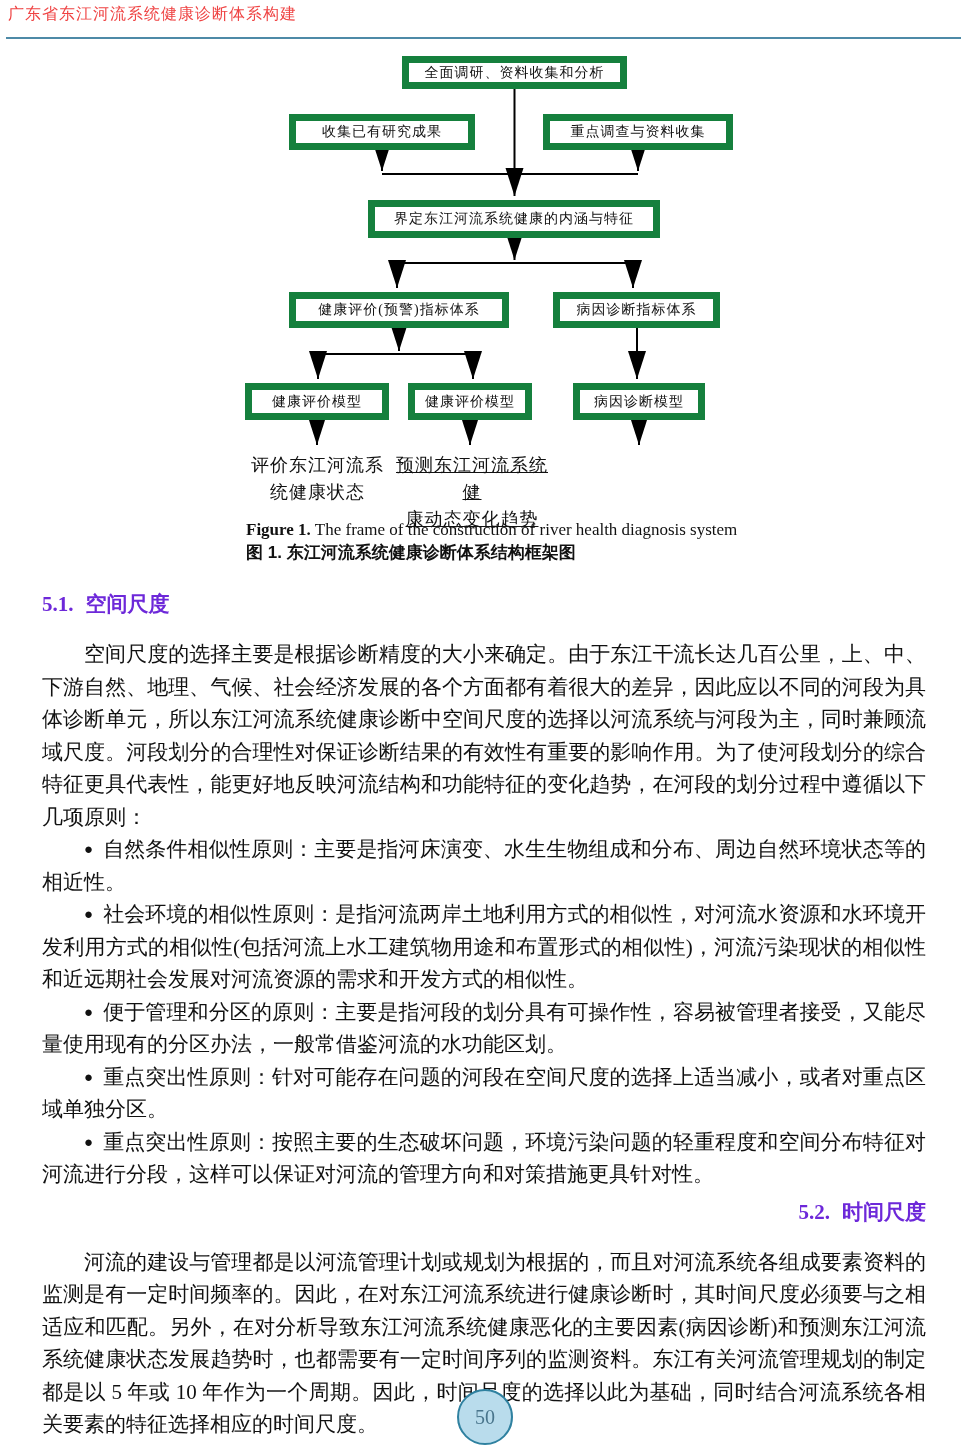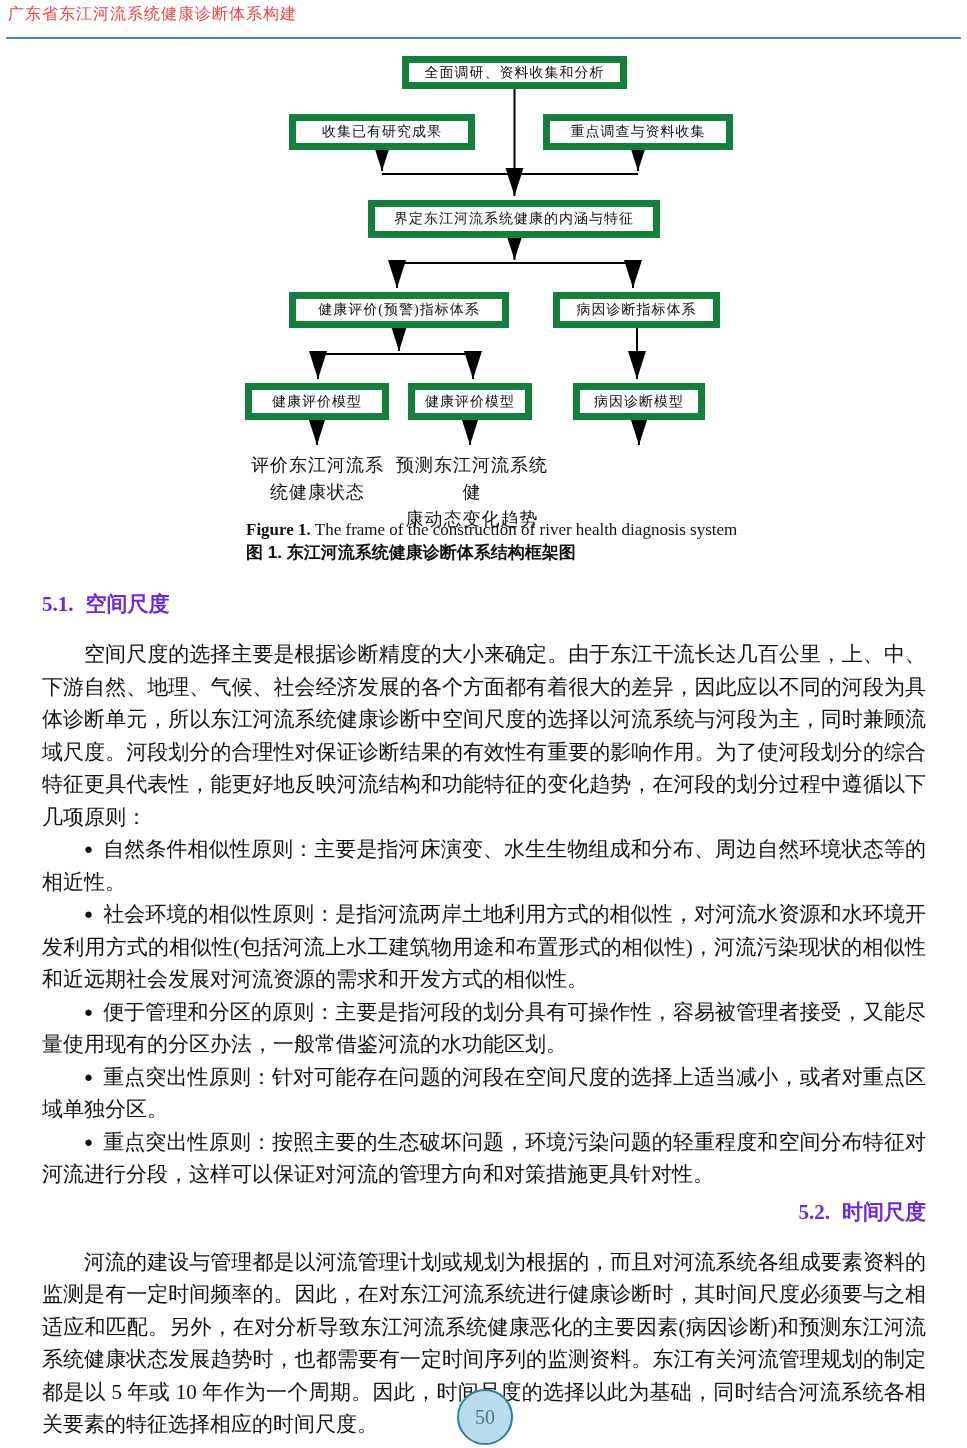--- a/index.html
+++ b/index.html
@@ -83,21 +83,21 @@
     <div class="node" style="left:289px;top:292px;width:220px;height:36px;text-align:right;">健康评价(预警)指标体系</div>
     <div class="node" style="left:553px;top:292px;width:167px;height:36px;">病因诊断指标体系</div>
     <div class="node" style="left:245px;top:383px;width:144px;height:37px;">健康评价模型</div>
     <div class="node" style="left:408px;top:383px;width:124px;height:37px;">健康评价模型</div>
     <div class="node" style="left:573px;top:383px;width:132px;height:37px;">病因诊断模型</div>
 
     <div class="leaf center" style="left:240px;top:452px;width:155px;">
       <div>评价东江河流系</div>
       <div>统健康状态</div>
     </div>
-    <div class="leaf center" style="left:392px;top:452px;width:160px;">
+    <div class="leaf center" style="left:392px;top:452px;width:160px;text-decoration:underline;">
       <div>预测东江河流系统健</div>
       <div>康动态变化趋势</div>
     </div>
   </div>
 
   <div class="caption">
     <div><b>Figure 1.</b><span> The frame of the construction of river health diagnosis system</span></div>
     <div class="zh"><b>图 1.</b><span> 东江河流系统健康诊断体系结构框架图</span></div>
   </div>
 

